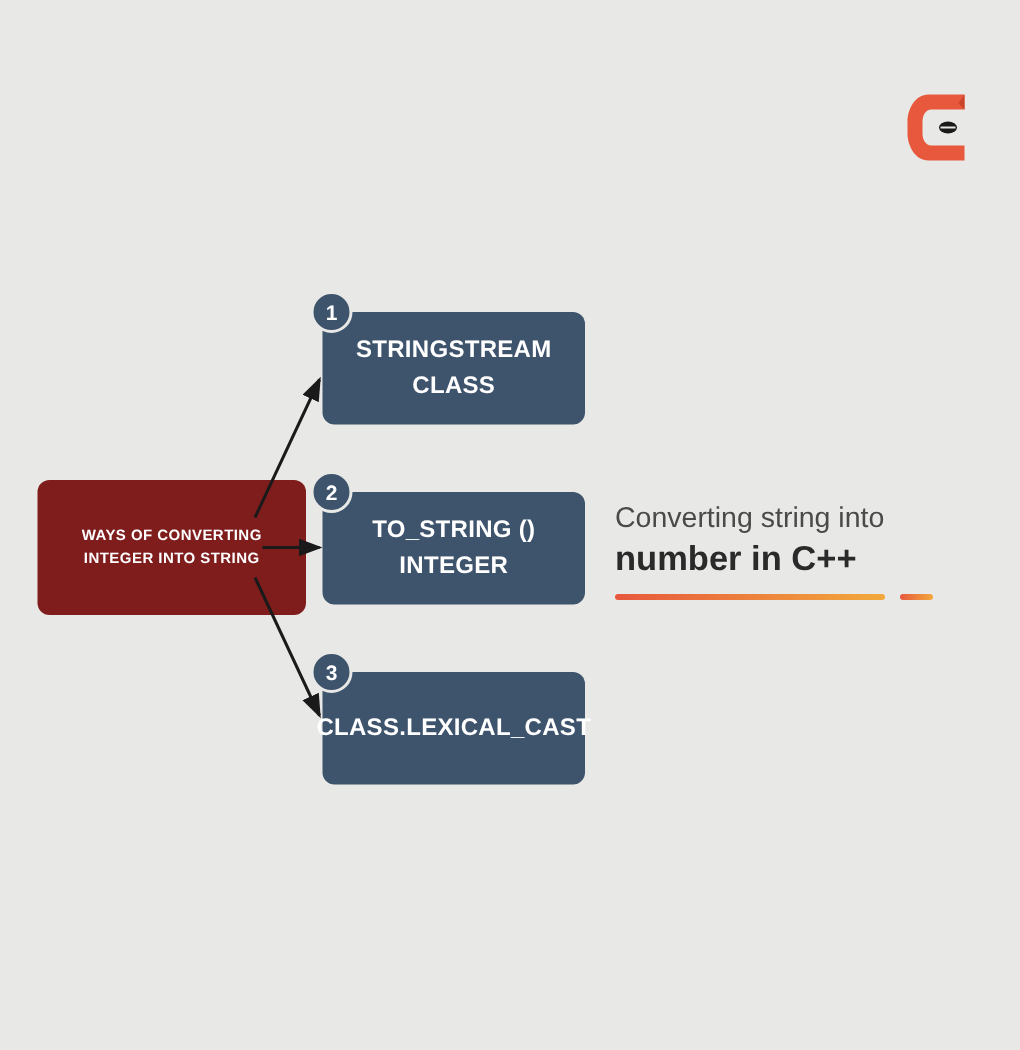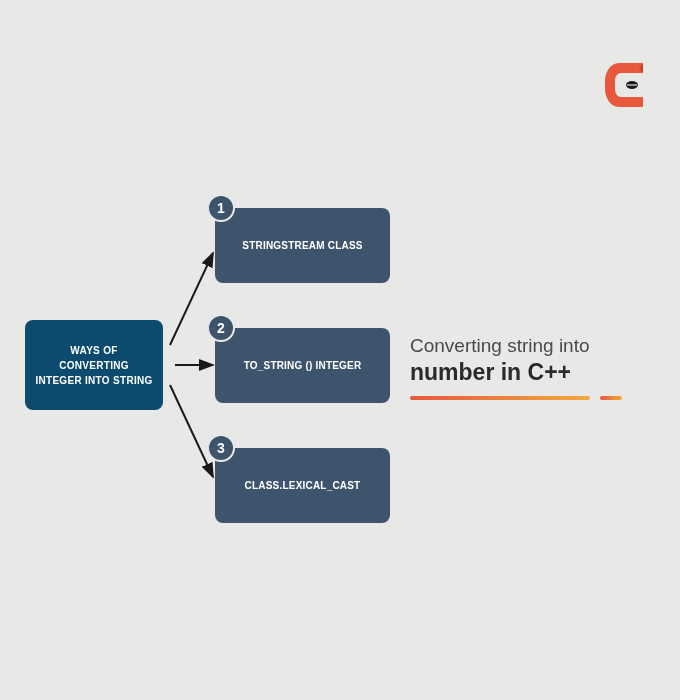--- a/index.html
+++ b/index.html
@@ -15,23 +15,23 @@
       position: absolute;
       top: 55px;
       right: 25px;
       width: 60px;
       height: 60px;
     }
     .source-box {
       position: absolute;
       left: 25px;
       top: 320px;
-      width: 138px;
+      width: 179px;
       height: 90px;
-      background: #0c4a6e;
+      background: #7f1d1d;
       border-radius: 8px;
       display: flex;
       align-items: center;
       justify-content: center;
       text-align: center;
       padding: 10px;
     }
     .source-box-text {
       color: #fff;
       font-size: 10px;
@@ -50,21 +50,21 @@
       align-items: center;
       justify-content: center;
       text-align: center;
       padding: 8px;
     }
     .method-box-1 { top: 208px; }
     .method-box-2 { top: 328px; }
     .method-box-3 { top: 448px; }
     .method-text {
       color: #fff;
-      font-size: 10px;
+      font-size: 16px;
       font-weight: bold;
       line-height: 1.5;
       letter-spacing: 0.2px;
     }
     .badge {
       position: absolute;
       left: -8px;
       top: -14px;
       width: 28px;
       height: 28px;

